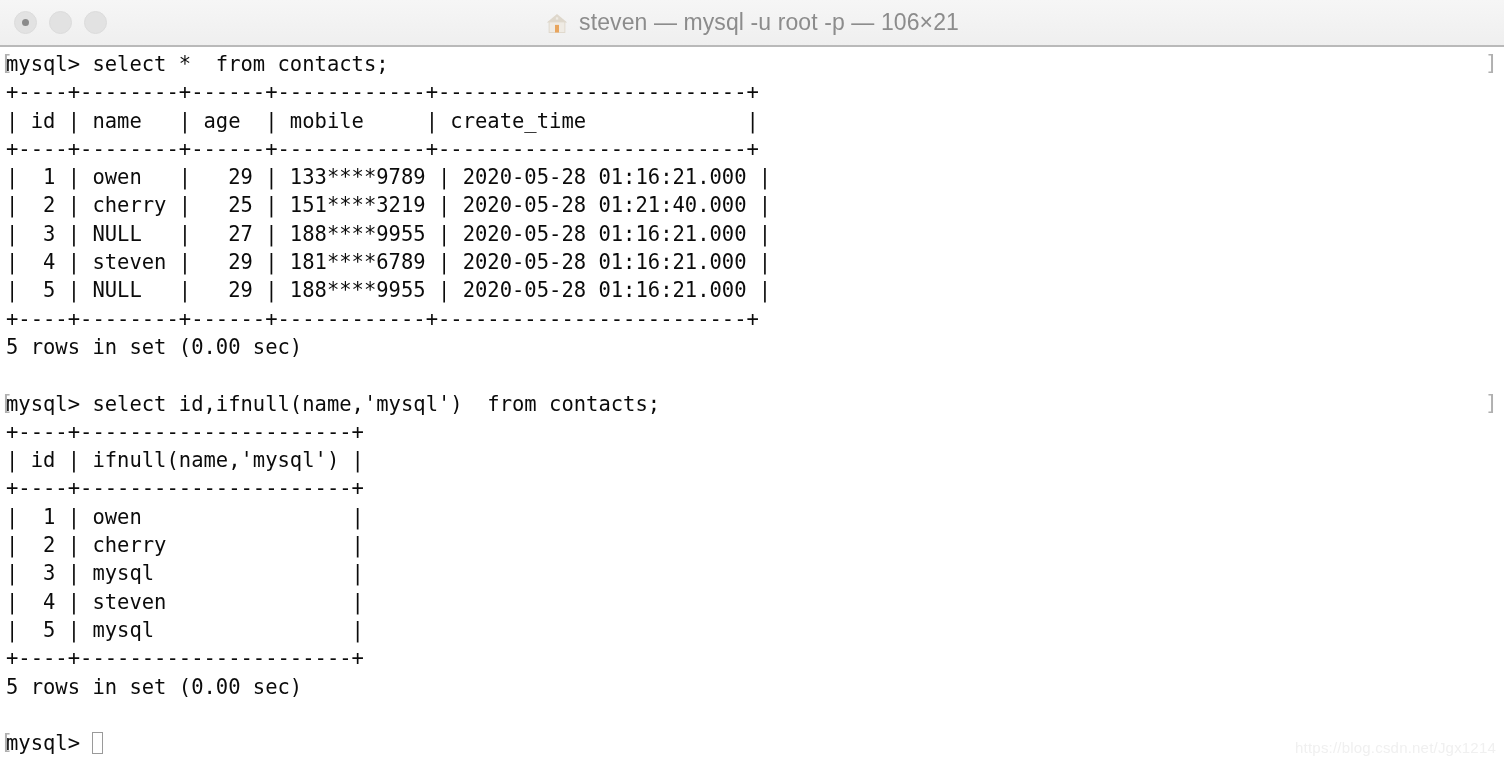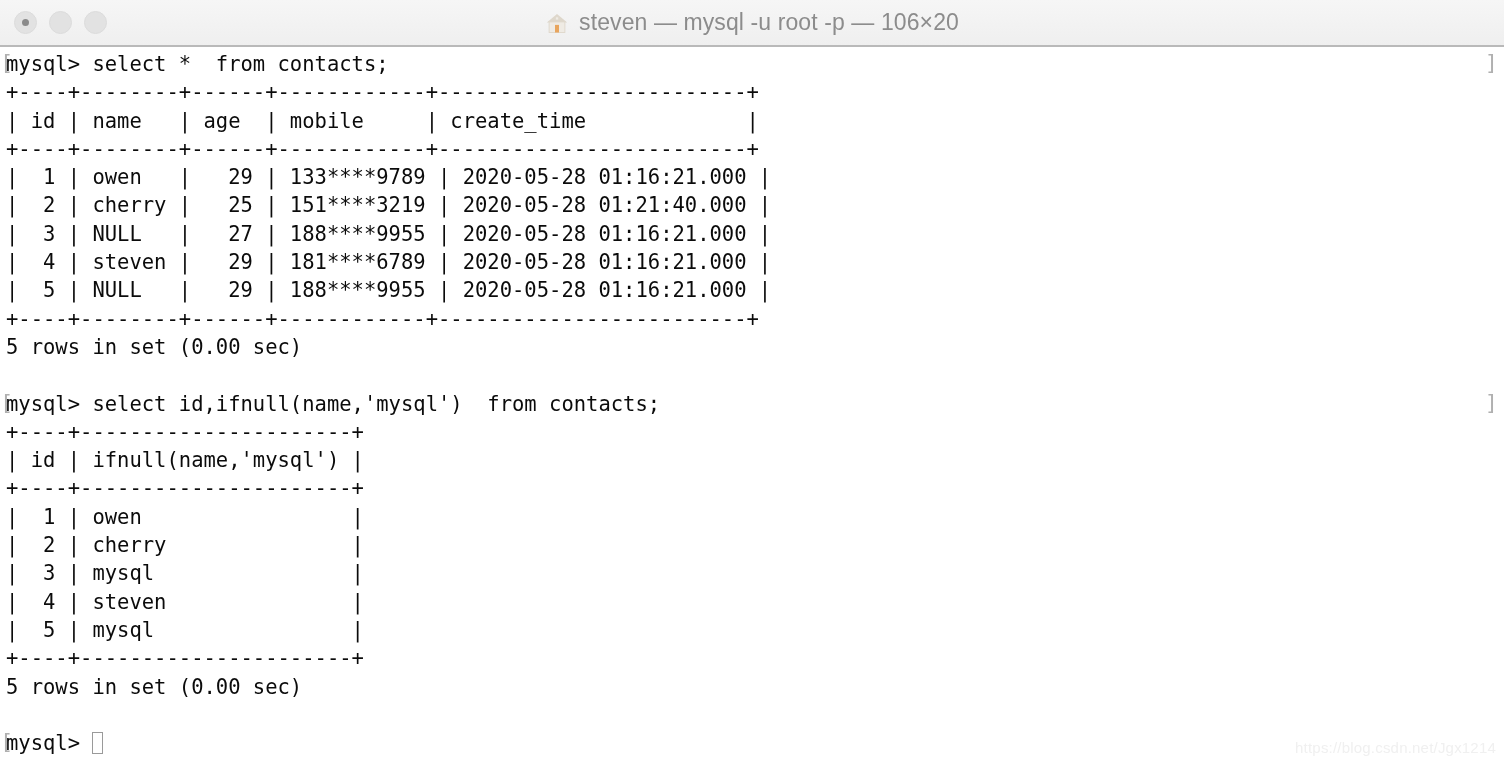--- a/index.html
+++ b/index.html
@@ -165,21 +165,21 @@
     </div>
 
     <div class="title-center">
       <svg class="house-icon" viewBox="0 0 24 24">
         <polygon points="12,3 22.2,11.4 1.8,11.4" fill="#ded7cb"></polygon>
         <rect x="4.1" y="10.9" width="15.8" height="10.6" fill="#efebe4"></rect>
         <rect x="4.1" y="10.9" width="15.8" height="10.6" fill="none" stroke="#ded7cb" stroke-width="0.9"></rect>
         <rect x="10.0" y="13.9" width="4.0" height="7.6" fill="#e8a55e"></rect>
         <rect x="10.4" y="5.9" width="3.3" height="3.1" fill="#efebe4" stroke="#ded7cb" stroke-width="0.8"></rect>
       </svg>
-      <span class="title-text">steven — mysql -u root -p — 106×20</span>
+      <span class="title-text">steven — mysql -u root -p — 106×21</span>
     </div>
 
   </div>
 
   <div class="terminal">
     <div class="term-lines" id="term-lines"><div class="line"><span class="mark-l">[</span><span class="ltext">mysql&gt; select *  from contacts;</span><span class="mark-r">]</span></div><div class="line"><span class="ltext">+----+--------+------+------------+-------------------------+</span></div><div class="line"><span class="ltext">| id | name   | age  | mobile     | create_time             |</span></div><div class="line"><span class="ltext">+----+--------+------+------------+-------------------------+</span></div><div class="line"><span class="ltext">|  1 | owen   |   29 | 133****9789 | 2020-05-28 01:16:21.000 |</span></div><div class="line"><span class="ltext">|  2 | cherry |   25 | 151****3219 | 2020-05-28 01:21:40.000 |</span></div><div class="line"><span class="ltext">|  3 | NULL   |   27 | 188****9955 | 2020-05-28 01:16:21.000 |</span></div><div class="line"><span class="ltext">|  4 | steven |   29 | 181****6789 | 2020-05-28 01:16:21.000 |</span></div><div class="line"><span class="ltext">|  5 | NULL   |   29 | 188****9955 | 2020-05-28 01:16:21.000 |</span></div><div class="line"><span class="ltext">+----+--------+------+------------+-------------------------+</span></div><div class="line"><span class="ltext">5 rows in set (0.00 sec)</span></div><div class="line"><span class="ltext"></span></div><div class="line"><span class="mark-l">[</span><span class="ltext">mysql&gt; select id,ifnull(name,'mysql')  from contacts;</span><span class="mark-r">]</span></div><div class="line"><span class="ltext">+----+----------------------+</span></div><div class="line"><span class="ltext">| id | ifnull(name,'mysql') |</span></div><div class="line"><span class="ltext">+----+----------------------+</span></div><div class="line"><span class="ltext">|  1 | owen                 |</span></div><div class="line"><span class="ltext">|  2 | cherry               |</span></div><div class="line"><span class="ltext">|  3 | mysql                |</span></div><div class="line"><span class="ltext">|  4 | steven               |</span></div><div class="line"><span class="ltext">|  5 | mysql                |</span></div><div class="line"><span class="ltext">+----+----------------------+</span></div><div class="line"><span class="ltext">5 rows in set (0.00 sec)</span></div><div class="line"><span class="ltext"></span></div><div class="line"><span class="mark-l">[</span><span class="ltext">mysql&gt; </span><span class="cursor"></span></div></div>
 
     <div class="watermark">https://blog.csdn.net/Jgx1214</div>
   </div>
 

